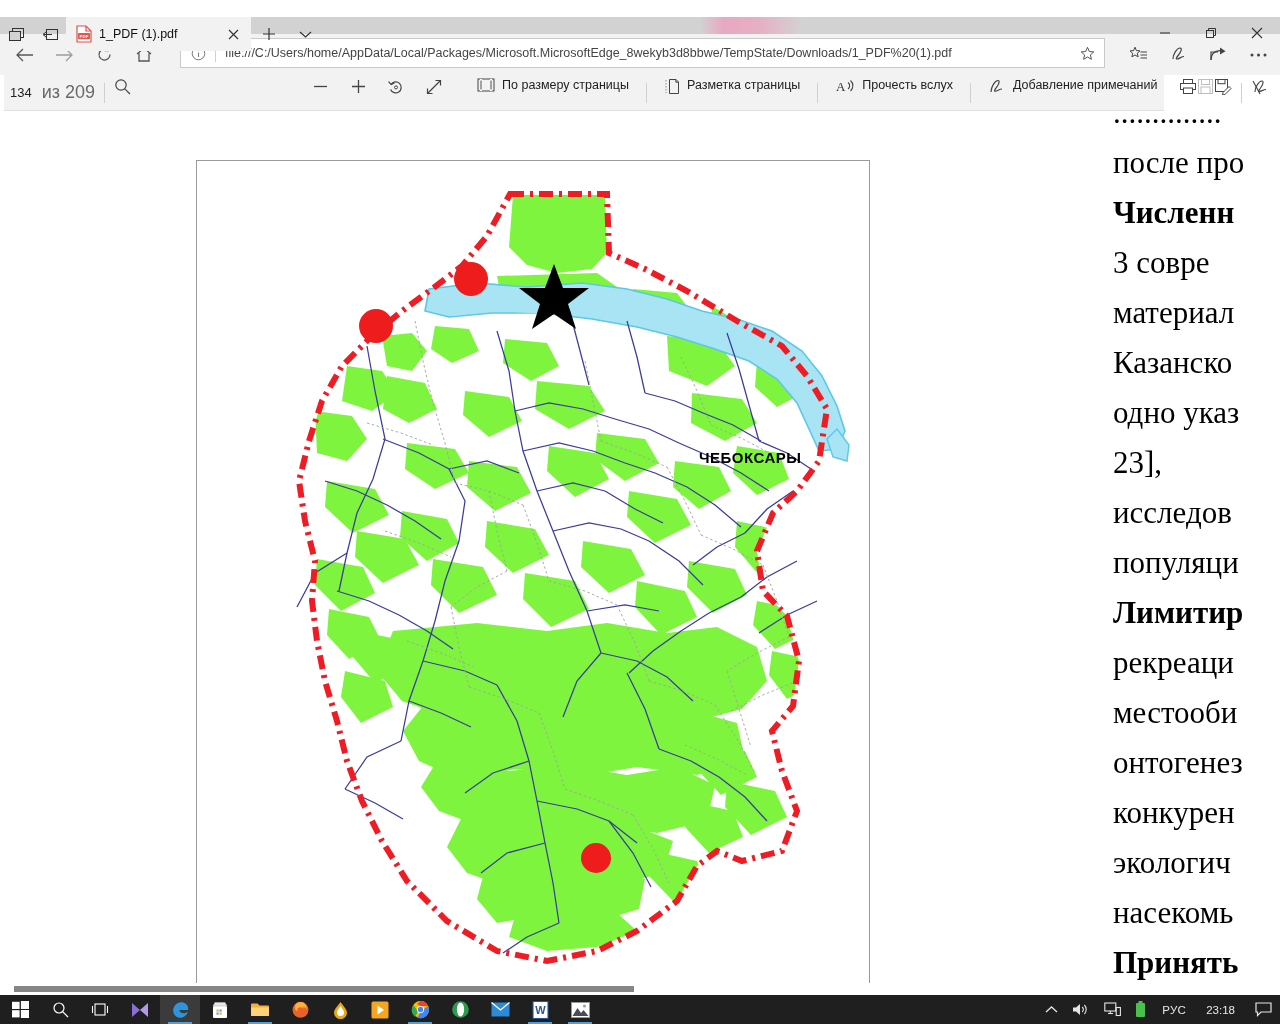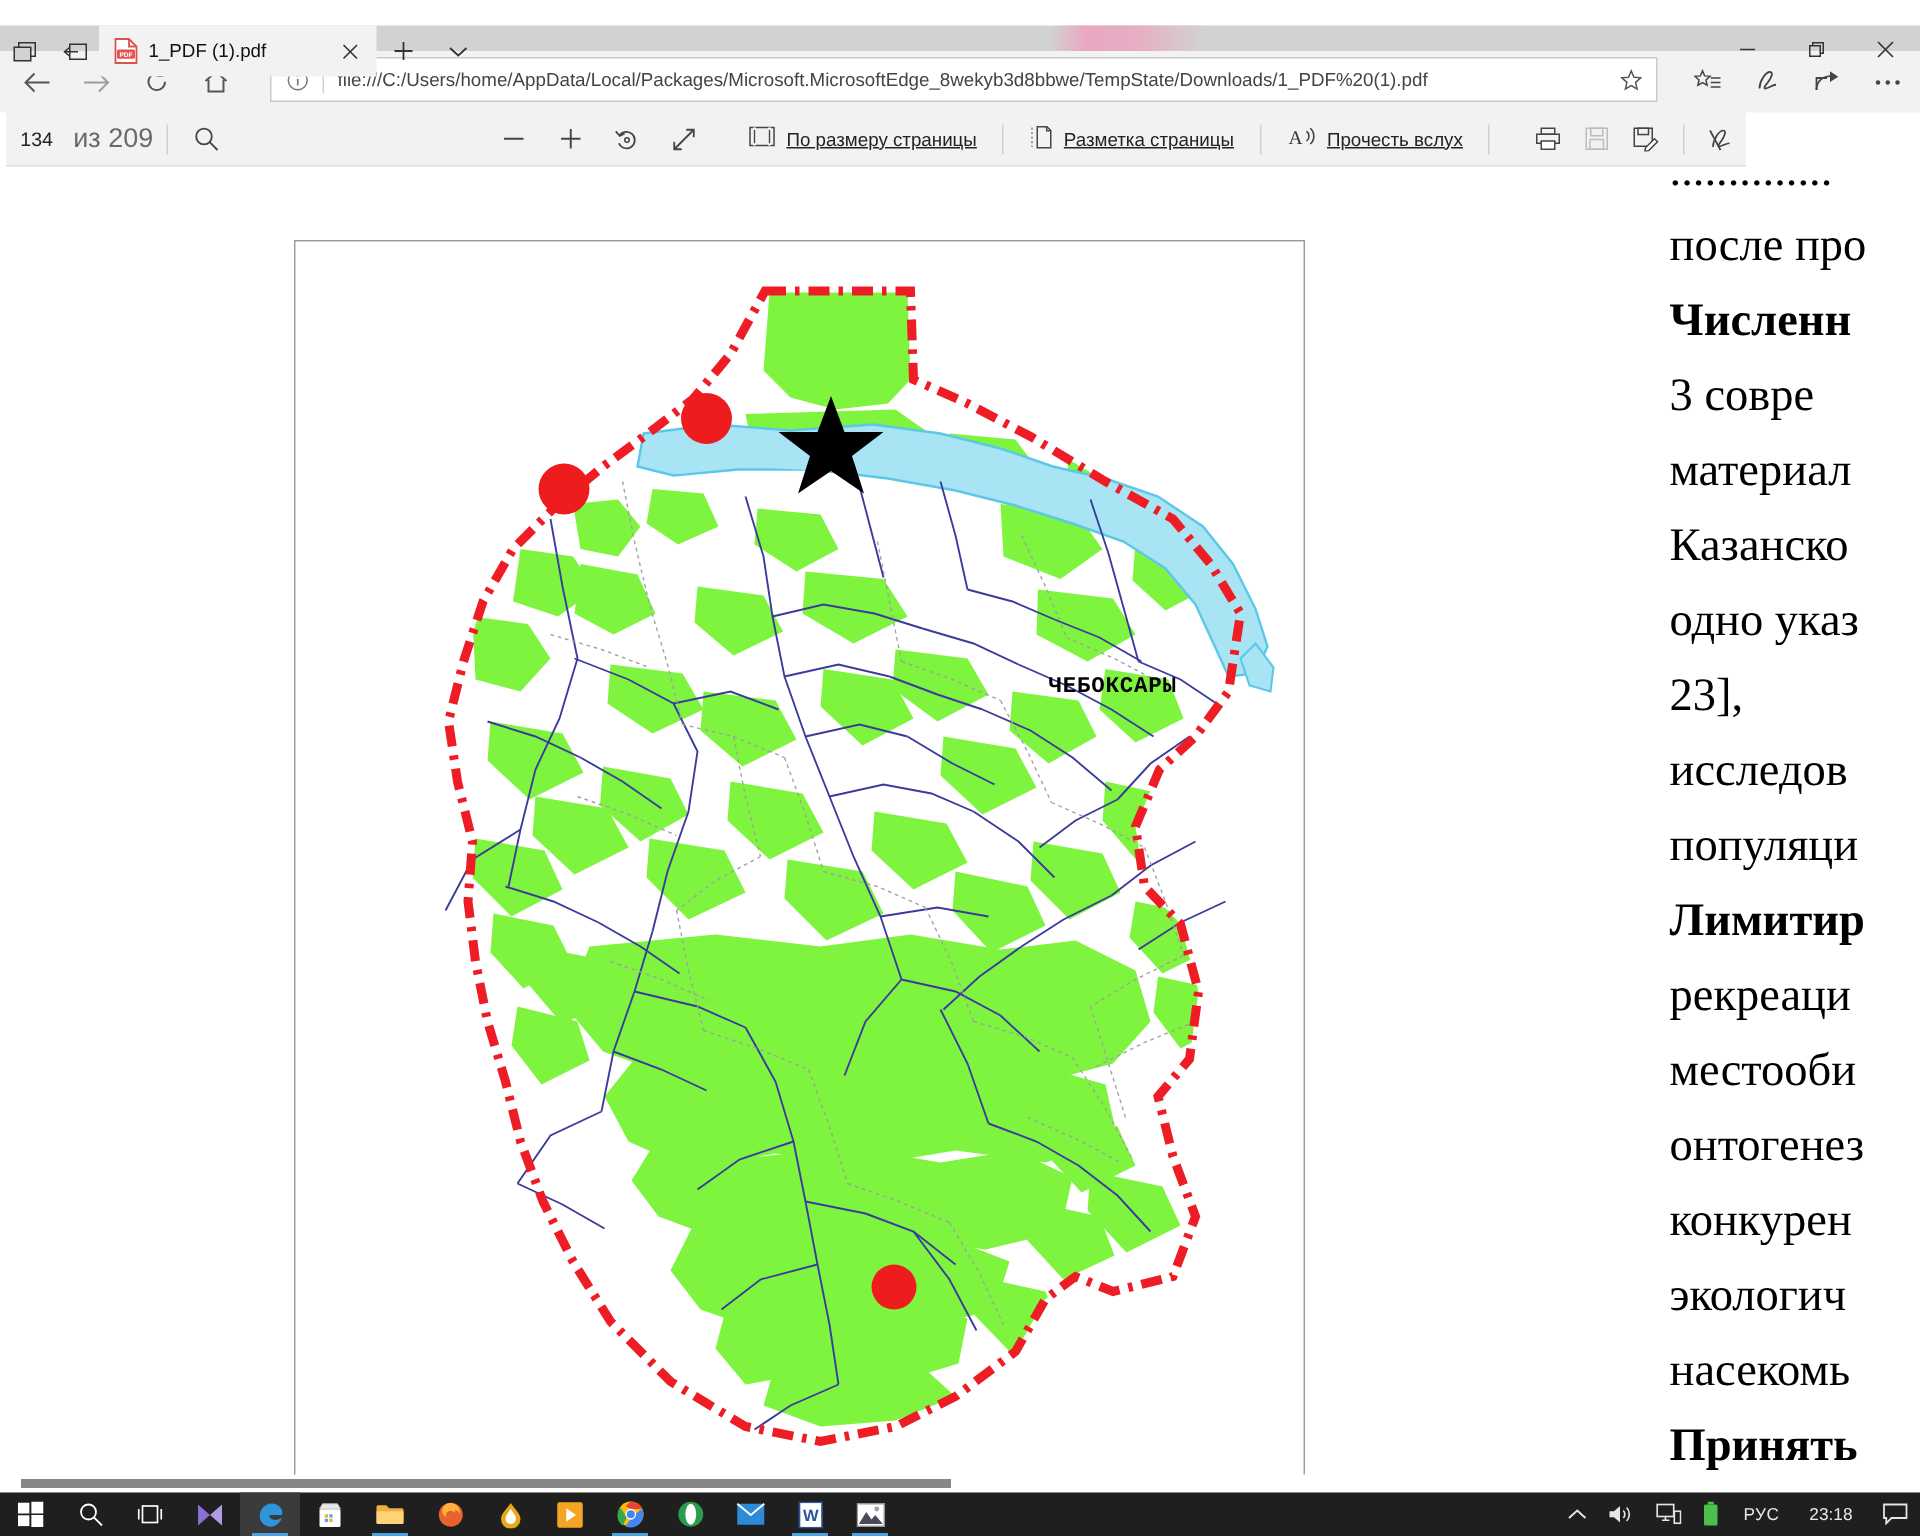--- a/index.html
+++ b/index.html
@@ -86,22 +86,22 @@
     display: flex; align-items: center;
   }
   #pagenum-box {
     margin-left: 6px; width: 34px; height: 24px;
     display: flex; align-items: center; justify-content: center;
     font-size: 13px; color: #222;
   }
   #pagecount { font-size: 18px; color: #6a6a6a; margin-left: 10px; white-space: nowrap;}
   .tb-sep { width: 1px; height: 20px; background: #cfcfcf; margin: 0 9px; flex: 0 0 auto;}
   .tb-btn {
-    height: 30px; display: flex; align-items: center; justify-content: center;
-    gap: 7px; padding: 0 8px; color: #222; font-size: 12.5px; white-space: nowrap; text-decoration: underline;
+    height: 30px; display: flex; justify-content: center;
+    gap: 7px; padding: 0 8px; color: #222; font-size: 12.5px; white-space: nowrap;
   }
   .tb-icon-only { width: 38px; padding: 0; }
   #zoomgroup { margin-left: 170px; display: flex; align-items: center; }
 
   
   #content {
     position: absolute; left: 0; top: 112px; width: 1280px; height: 883px;
     background: #ffffff; overflow: hidden;
   }
   #pdfpage {
@@ -109,21 +109,21 @@
     background: #ffffff;
   }
   
   #mapframe {
     position: absolute; left: 196px; top: 48px; width: 674px; height: 830px;
     border: 1px solid #9a9a9a; background: #ffffff; overflow: hidden;
   }
   #mapsvg { position: absolute; left: 0; top: 0; }
   #city-label {
     position: absolute; left: 502px; top: 288px;
-    font-family: Liberation Mono, monospace;
+    font-family: Liberation Sans, sans-serif;
     font-weight: bold; font-size: 15px; letter-spacing: 0.5px; color: #000;
     white-space: nowrap;
   }
 
   
   #pdftext {
     position: absolute; left: 1113px; top: 0px; width: 170px; height: 883px;
     overflow: hidden;
     font-family: "Liberation Serif", serif;
     font-size: 31px; line-height: 50px; color: #000;
@@ -363,20 +363,28 @@
     <span>
       <svg width="20" height="17" viewBox="0 0 20 17">
           <text x="1" y="13" font-size="13" font-family="Liberation Serif, serif" fill="#333">A</text>
           <path d="M13 4.5 A4 4 0 0 1 13 11" stroke="#444" stroke-width="1.1" fill="none"></path>
           <path d="M15.5 2.5 A7 7 0 0 1 15.5 13" stroke="#444" stroke-width="1.1" fill="none"></path>
         </svg>
     </span>
     <span>Прочесть вслух</span>
   </div>
   <div class="tb-sep"></div>
+  <div class="tb-btn">
+    <span>
+      <svg width="18" height="17" viewBox="0 0 18 17">
+          <path d="M3 14 C3 9 7 2.5 10 2.5 C12.2 2.5 10.8 6.5 8.5 9.4 C6.8 11.5 5.9 13.2 7.3 13.2 C9.2 13.2 11.5 11 14 11" stroke="#444" stroke-width="1.2" fill="none"></path>
+        </svg>
+    </span>
+    <span>Добавление примечаний</span>
+  </div>
 
   <div class="tb-btn tb-icon-only" style="margin-left:14px">
     <svg width="18" height="17" viewBox="0 0 18 17">
         <rect x="4.5" y="1.5" width="9" height="4" fill="none" stroke="#444"></rect>
         <rect x="1.5" y="5.5" width="15" height="6" fill="none" stroke="#444"></rect>
         <rect x="4.5" y="10" width="9" height="5.5" fill="#fff" stroke="#444"></rect>
       </svg>
   </div>
   <div class="tb-btn tb-icon-only">
     <svg width="17" height="17" viewBox="0 0 17 17">

